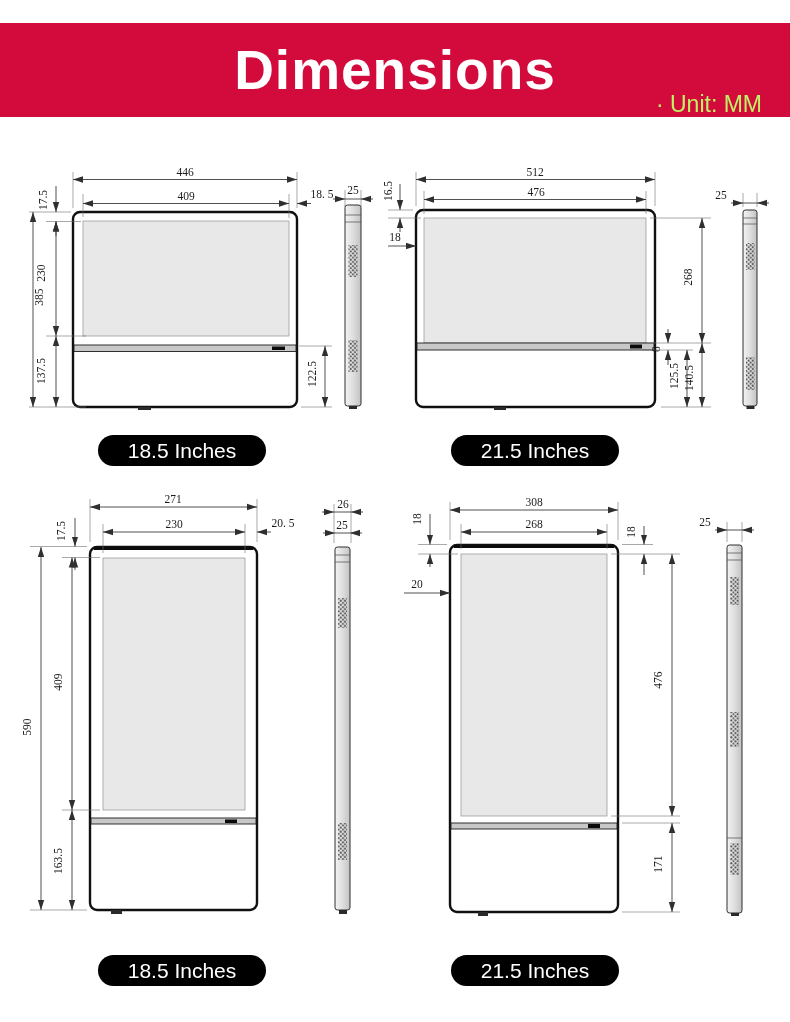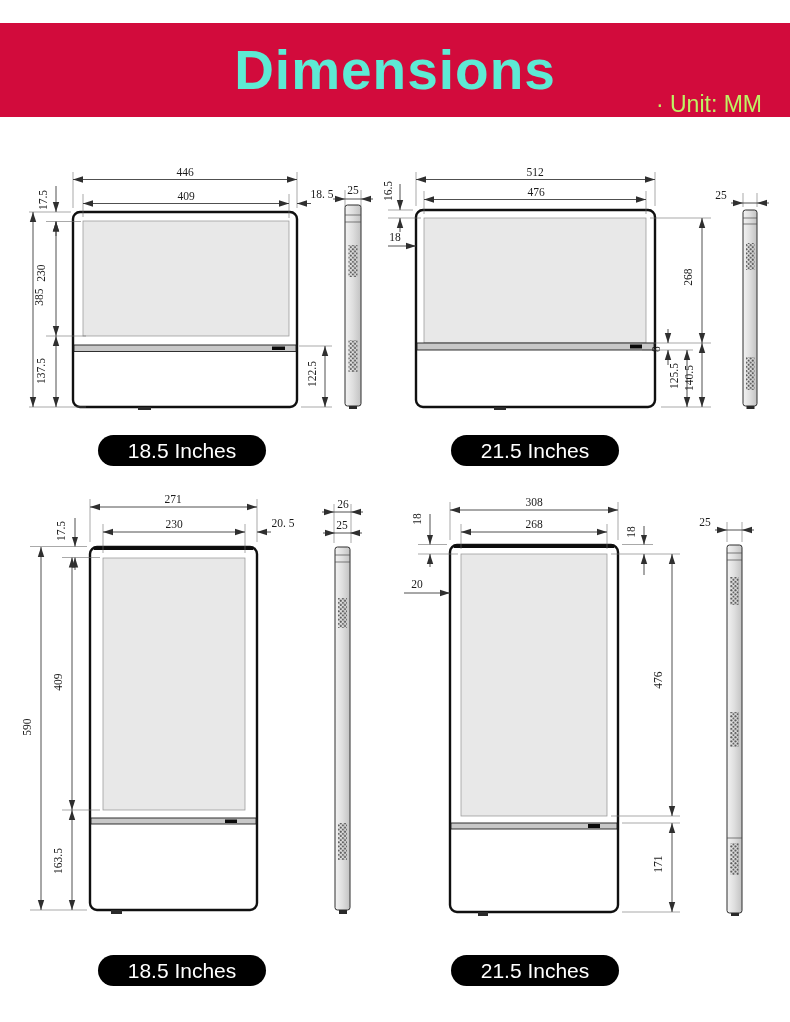--- a/index.html
+++ b/index.html
@@ -1,20 +1,20 @@
 <!DOCTYPE html>
 <html><head>
 <meta charset="utf-8">
 <style>
   html,body{margin:0;padding:0;background:#fff}
   .page{position:relative;width:790px;height:1022px;background:#ffffff;overflow:hidden;
         font-family:"Liberation Sans",sans-serif}
   .banner{position:absolute;left:0;top:23px;width:790px;height:94px;background:#d20b3c;
           display:flex;align-items:center;justify-content:center}
-  .banner h1{margin:0;color:#5eead4;font-size:55px;font-weight:bold;letter-spacing:1px;
+  .banner h1{margin:0;color:#ffffff;font-size:55px;font-weight:bold;letter-spacing:1px;
              font-family:"Liberation Sans",sans-serif}
   .unit{position:absolute;right:28px;top:68px;color:#bef264;font-size:23px;font-weight:400}
   .badge{position:absolute;width:168px;height:31px;background:#000000;border-radius:16px;
          color:#ffffff;display:flex;align-items:center;justify-content:center;
          font-size:21px;font-weight:500}
   .b1{left:98px;top:435px}.b2{left:451px;top:435px}.b3{left:98px;top:955px}.b4{left:451px;top:955px}
   svg.draw{position:absolute}
   .s1{left:20px;top:160px}.s2{left:380px;top:160px}.s3{left:10px;top:480px}.s4{left:390px;top:480px}
   .dim,.stub{stroke:#3c3c3c;stroke-width:.9;fill:none}
   .ext{stroke:#6f6f6f;stroke-width:.6;fill:none}

